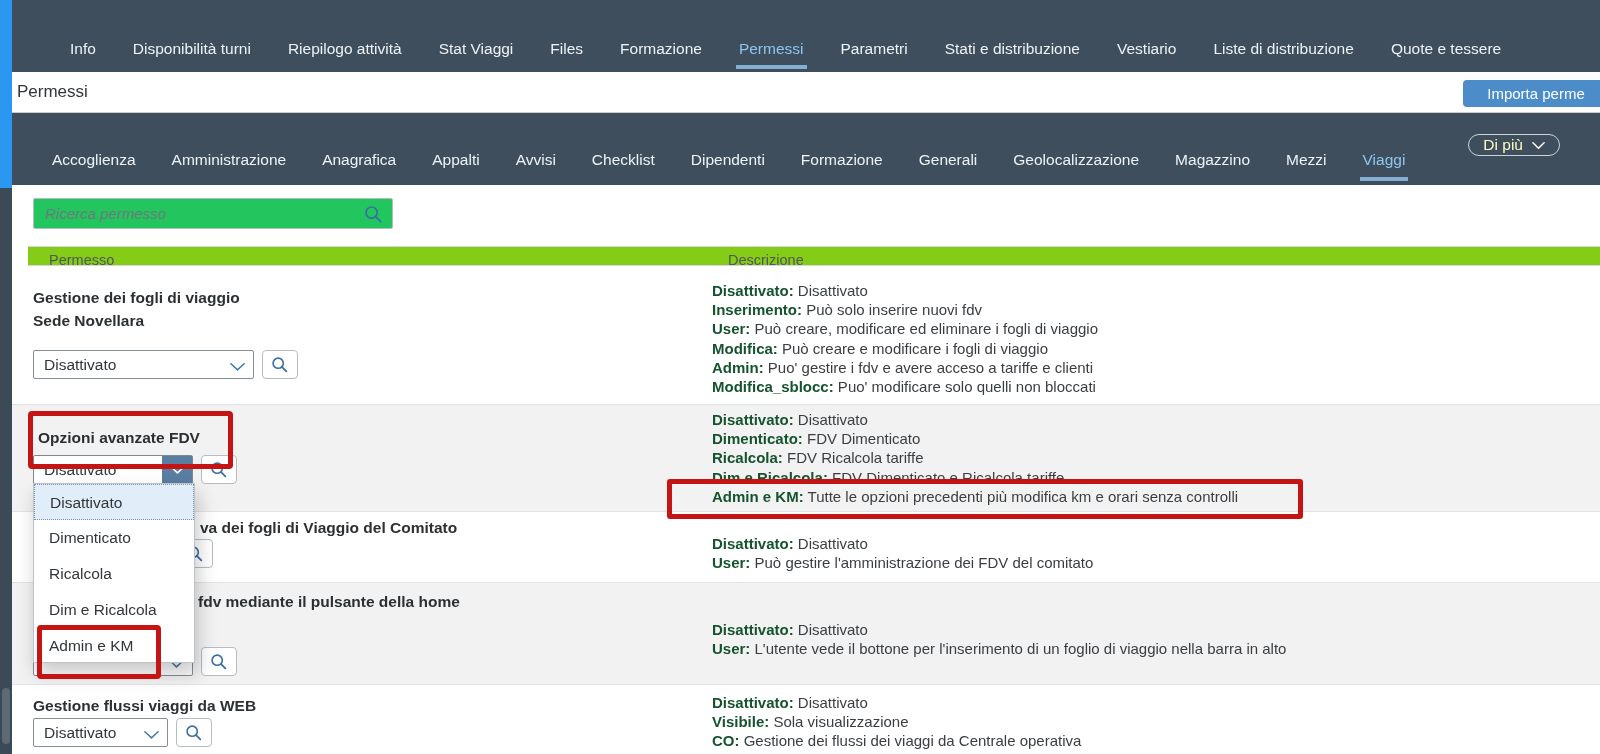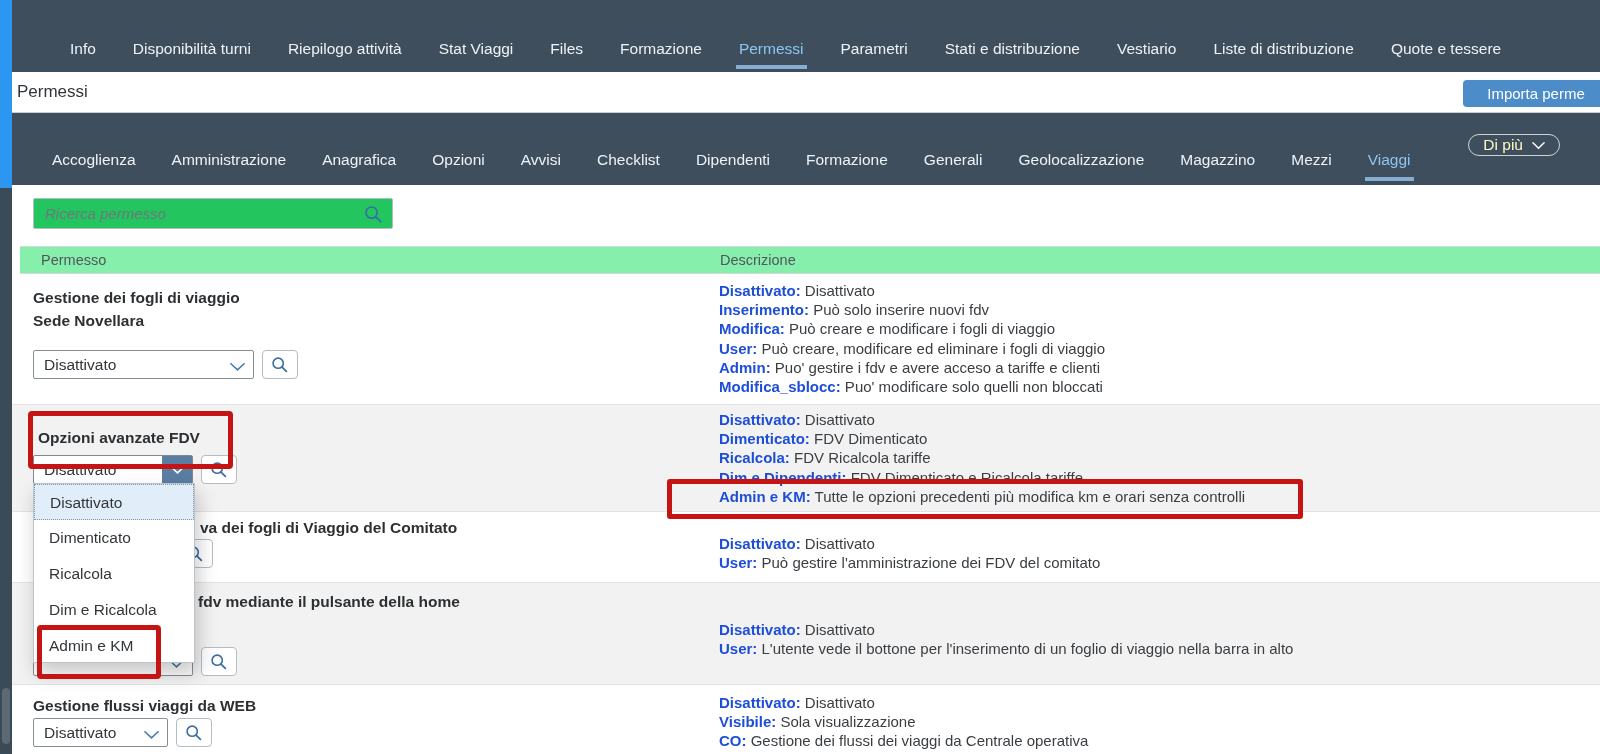--- a/index.html
+++ b/index.html
@@ -30,31 +30,31 @@
   .morebtn{position:absolute;right:40px;top:21px;height:22px;border:1px solid #ccd3d9;border-radius:16px;
            color:#fef9c3;display:flex;align-items:center;gap:9px;padding:0 14px;font-size:15.5px;background:transparent;cursor:pointer;}
   
   .content{position:absolute;left:12px;right:0;top:185px;bottom:0;background:#fff;}
   .searchbox{position:absolute;left:21px;top:13px;width:360px;height:31px;border:1px solid #b6bcc2;border-radius:2px;
              background:#22c55e;box-sizing:border-box;}
   .searchbox input{position:absolute;left:0;top:0;width:100%;height:100%;border:none;outline:none;background:transparent;
              font-family:inherit;font-size:15px;font-style:italic;color:#555b61;padding:0 36px 0 11px;box-sizing:border-box;}
   .searchbox input::placeholder{color:#70767c;font-style:italic;opacity:1;}
   .searchbox .mag{position:absolute;right:9px;top:6px;}
-  .thead{position:absolute;left:8px;right:0;top:61px;height:28px;background:#86efac;
+  .thead{position:absolute;left:16px;right:0;top:61px;height:20px;background:#84cc16;
          border-top:1px solid #d5d8da;border-bottom:1px solid #d5d8da;box-sizing:border-box;font-size:14.5px;color:#51575c;}
   .thead .c1{position:absolute;left:21px;top:0;line-height:26px;}
   .thead .c2{position:absolute;left:700px;top:0;line-height:26px;}
   .row{position:absolute;left:0;right:0;box-sizing:border-box;}
   .row.alt{background:#f2f2f2;}
   .row.bline{border-top:1px solid #e2e3e4;}
   .rtitle{position:absolute;font-weight:bold;font-size:15.5px;color:#2d3033;line-height:23px;white-space:nowrap;}
   .desc{position:absolute;left:700px;font-size:15px;color:#3a3e42;white-space:nowrap;}
   .dline{line-height:19.2px;}
-  .dline b{color:#1d4ed8;margin-left:7px;}
+  .dline b{color:#14532d;}
   
   .dd{position:absolute;height:29px;background:#fff;border:1px solid #878f96;border-radius:2px;box-sizing:border-box;cursor:pointer;}
   .dd .val{position:absolute;left:10px;top:0;line-height:27px;font-size:15.5px;color:#32363a;white-space:nowrap;}
   .dd .chev{position:absolute;right:8px;top:7px;}
   .dd.focus{border-color:#7d8891;}
   .dd.focus .chevbox{position:absolute;right:0;top:0;bottom:0;width:30px;background:#5a7da2;display:flex;align-items:center;justify-content:center;}
   .sbtn{position:absolute;width:36px;height:29px;background:#fff;border:1px solid #b6bcc2;border-radius:4px;box-sizing:border-box;
         display:flex;align-items:center;justify-content:center;cursor:pointer;}
   
   .popup{position:absolute;left:21px;top:298px;width:162px;height:180px;background:#fff;border:1px solid #bcc3c9;
@@ -91,21 +91,21 @@
 
   <div class="titlebar">
     <div class="pagetitle">Permessi</div>
     <button class="importbtn">Importa perme</button>
   </div>
 
   <div class="subnav">
     <div class="snav">Accoglienza</div>
     <div class="snav">Amministrazione</div>
     <div class="snav">Anagrafica</div>
-    <div class="snav">Opzioni</div>
+    <div class="snav">Appalti</div>
     <div class="snav">Avvisi</div>
     <div class="snav">Checklist</div>
     <div class="snav">Dipendenti</div>
     <div class="snav">Formazione</div>
     <div class="snav">Generali</div>
     <div class="snav">Geolocalizzazione</div>
     <div class="snav">Magazzino</div>
     <div class="snav">Mezzi</div>
     <div class="snav sel">Viaggi</div>
     <button class="morebtn">
@@ -150,22 +150,22 @@
       </div>
       <div class="sbtn" style="left:250px;top:76px;">
         <svg width="18" height="18" viewBox="0 0 19 19">
             <circle cx="7.6" cy="7.6" r="5.4" fill="none" stroke="#3a6fa5" stroke-width="1.7"></circle>
             <line x1="11.7" y1="11.7" x2="16.2" y2="16.2" stroke="#3a6fa5" stroke-width="1.9" stroke-linecap="round"></line>
           </svg>
       </div>
       <div class="desc" style="top:7px;">
         <div class="dline"><b>Disattivato:</b><span> Disattivato</span></div>
         <div class="dline"><b>Inserimento:</b><span> Può solo inserire nuovi fdv</span></div>
+        <div class="dline"><b>User:</b><span> Può creare, modificare ed eliminare i fogli di viaggio</span></div>
         <div class="dline"><b>Modifica:</b><span> Può creare e modificare i fogli di viaggio</span></div>
-        <div class="dline"><b>User:</b><span> Può creare, modificare ed eliminare i fogli di viaggio</span></div>
         <div class="dline"><b>Admin:</b><span> Puo' gestire i fdv e avere acceso a tariffe e clienti</span></div>
         <div class="dline"><b>Modifica_sblocc:</b><span> Puo' modificare solo quelli non bloccati</span></div>
       </div>
     </div>
 
     <div class="row alt bline" style="top:219px;height:107px;">
       <div class="rtitle" style="left:26px;top:21px;">
         <div>Opzioni avanzate FDV</div>
       </div>
       <div class="dd focus" style="left:21px;top:50px;width:160px;">
@@ -179,21 +179,21 @@
       <div class="sbtn" style="left:189px;top:50px;">
         <svg width="18" height="18" viewBox="0 0 19 19">
             <circle cx="7.6" cy="7.6" r="5.4" fill="none" stroke="#3a6fa5" stroke-width="1.7"></circle>
             <line x1="11.7" y1="11.7" x2="16.2" y2="16.2" stroke="#3a6fa5" stroke-width="1.9" stroke-linecap="round"></line>
           </svg>
       </div>
       <div class="desc" style="top:5px;">
         <div class="dline"><b>Disattivato:</b><span> Disattivato</span></div>
         <div class="dline"><b>Dimenticato:</b><span> FDV Dimenticato</span></div>
         <div class="dline"><b>Ricalcola:</b><span> FDV Ricalcola tariffe</span></div>
-        <div class="dline"><b>Dim e Dipendenti:</b><span> FDV Dimenticato e Ricalcola tariffe</span></div>
+        <div class="dline"><b>Dim e Ricalcola:</b><span> FDV Dimenticato e Ricalcola tariffe</span></div>
         <div class="dline"><b>Admin e KM:</b><span> Tutte le opzioni precedenti più modifica km e orari senza controlli</span></div>
       </div>
       <div class="ann" style="left:16px;top:6px;width:195px;height:48px;"></div>
       <div class="ann" style="left:655px;top:74px;width:626px;height:30px;border-radius:3px;"></div>
     </div>
 
     <div class="row bline" style="top:326px;height:71px;">
       <div class="rtitle" style="left:188px;top:4px;">
         <div>va dei fogli di Viaggio del Comitato</div>
       </div>

